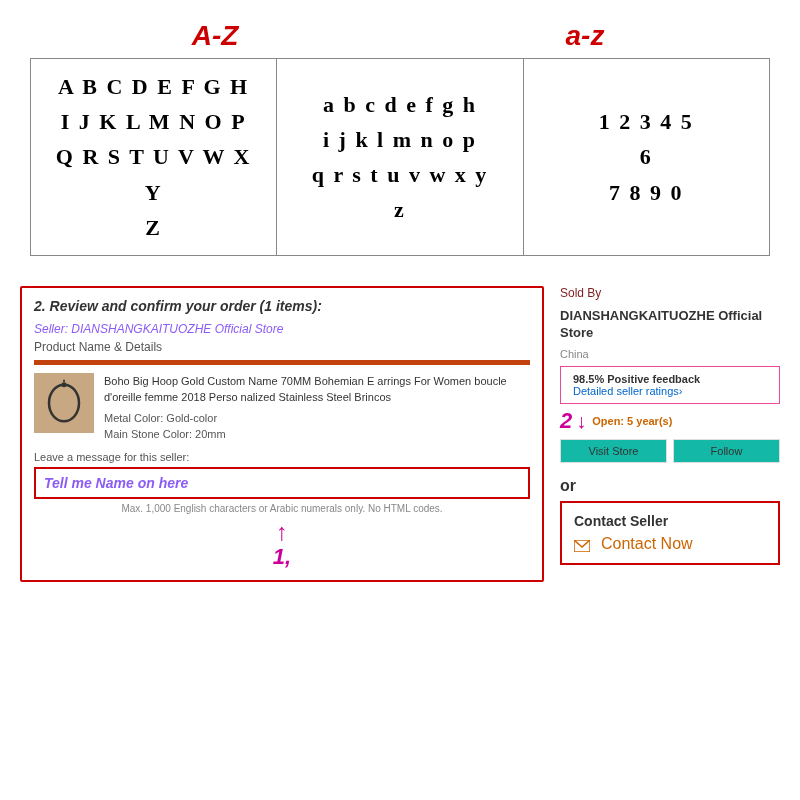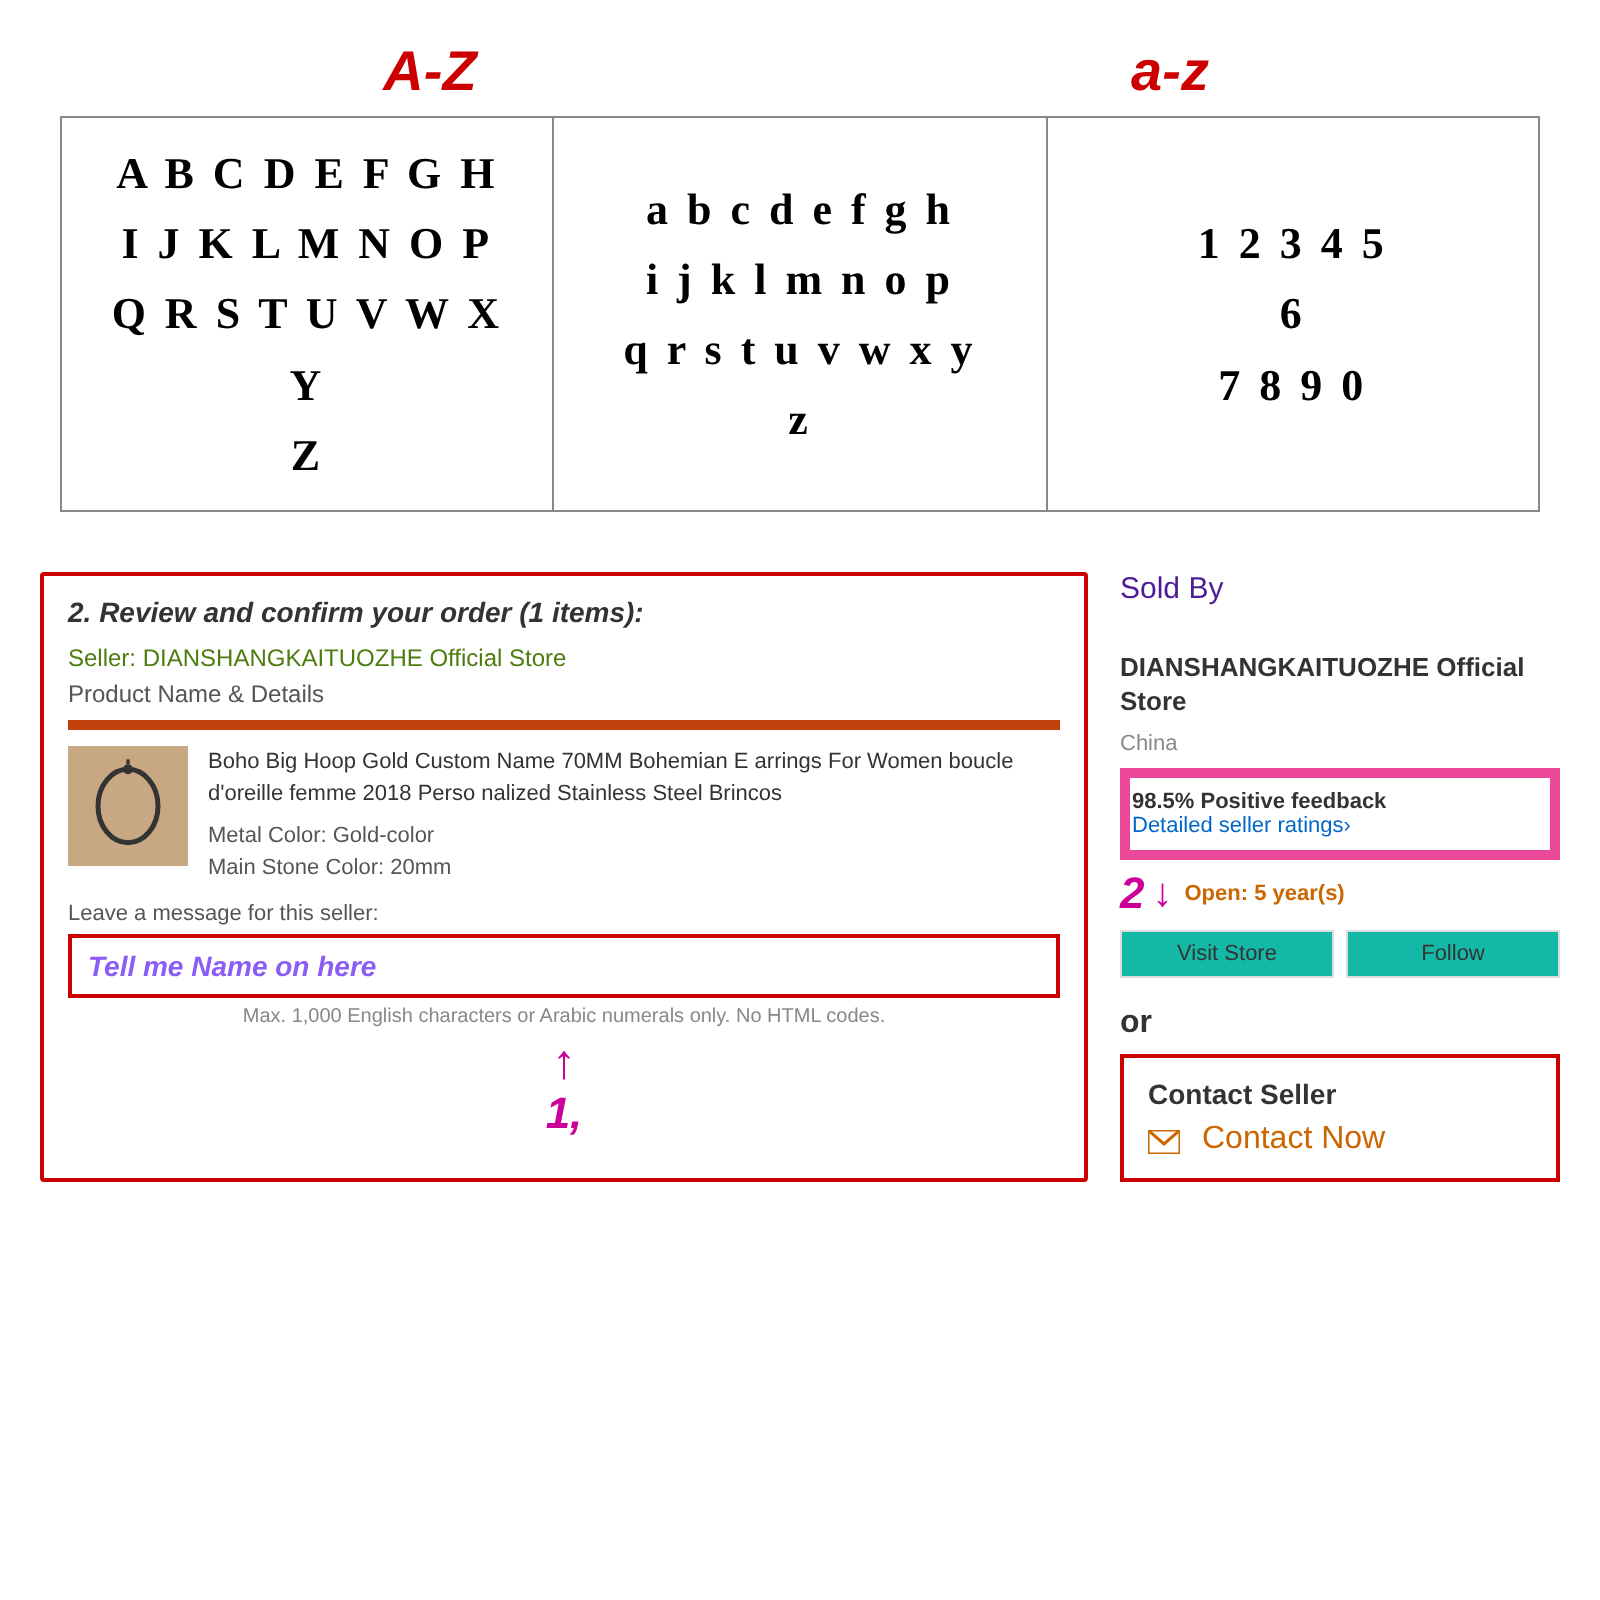--- a/index.html
+++ b/index.html
@@ -74,23 +74,24 @@
 
     .order-section-title {
       font-size: 14px;
       font-weight: bold;
       color: #333;
       margin-bottom: 8px;
       font-style: italic;
     }
 
     .seller-name {
-      color: #4d7c0f;
+      color: #8b5cf6;
       font-size: 12px;
       margin-bottom: 4px;
+      font-style: italic;
     }
 
     .product-label {
       color: #555;
       font-size: 12px;
       margin-bottom: 8px;
       border-bottom: 5px solid #c2410c;
       padding-bottom: 6px;
     }
 
@@ -173,40 +174,40 @@
 
     .annotation-num {
       color: #cc0099;
       font-size: 22px;
       font-weight: bold;
       font-style: italic;
       display: block;
     }
 
     .sold-by-label {
-      color: #4c1d95;
-      font-size: 15px;
-      margin-bottom: 17px;
+      color: #7f1d1d;
+      font-size: 12px;
+      margin-bottom: 2px;
     }
 
     .store-name {
       font-weight: bold;
       font-size: 13px;
       color: #333;
       line-height: 1.3;
     }
 
     .store-country {
       color: #888;
       font-size: 11px;
     }
 
     .feedback-box {
-      border: 5px solid #ec4899;
-      padding: 6px 1px;
+      border: 1px solid #ec4899;
+      padding: 6px 12px;
       font-size: 11px;
     }
 
     .feedback-positive {
       font-weight: bold;
       color: #333;
     }
 
     .feedback-detail {
       color: #0066cc;

